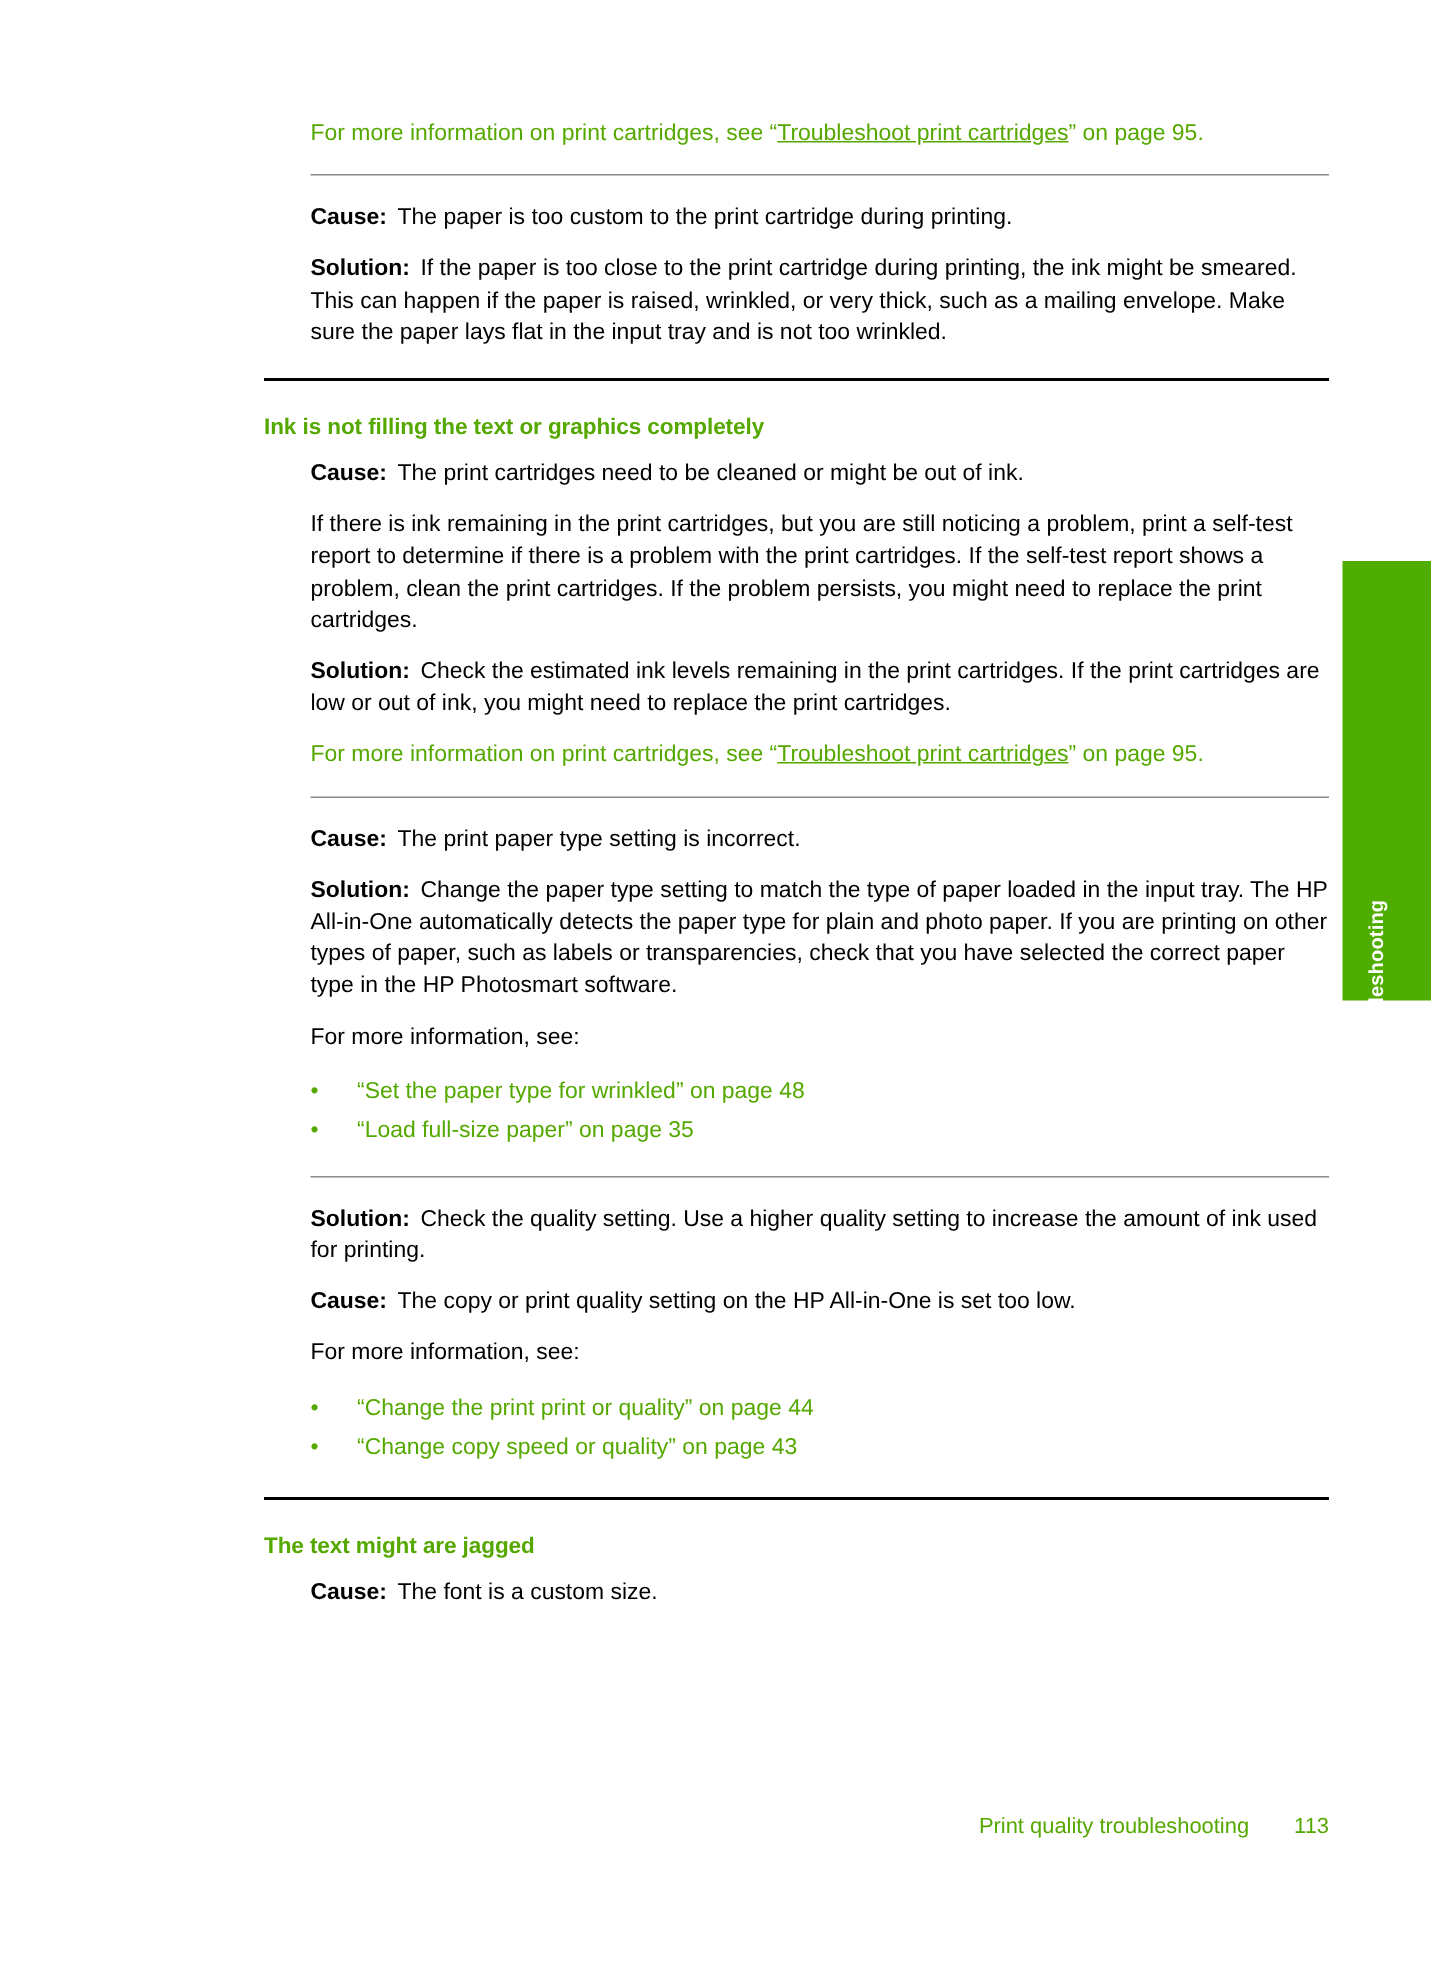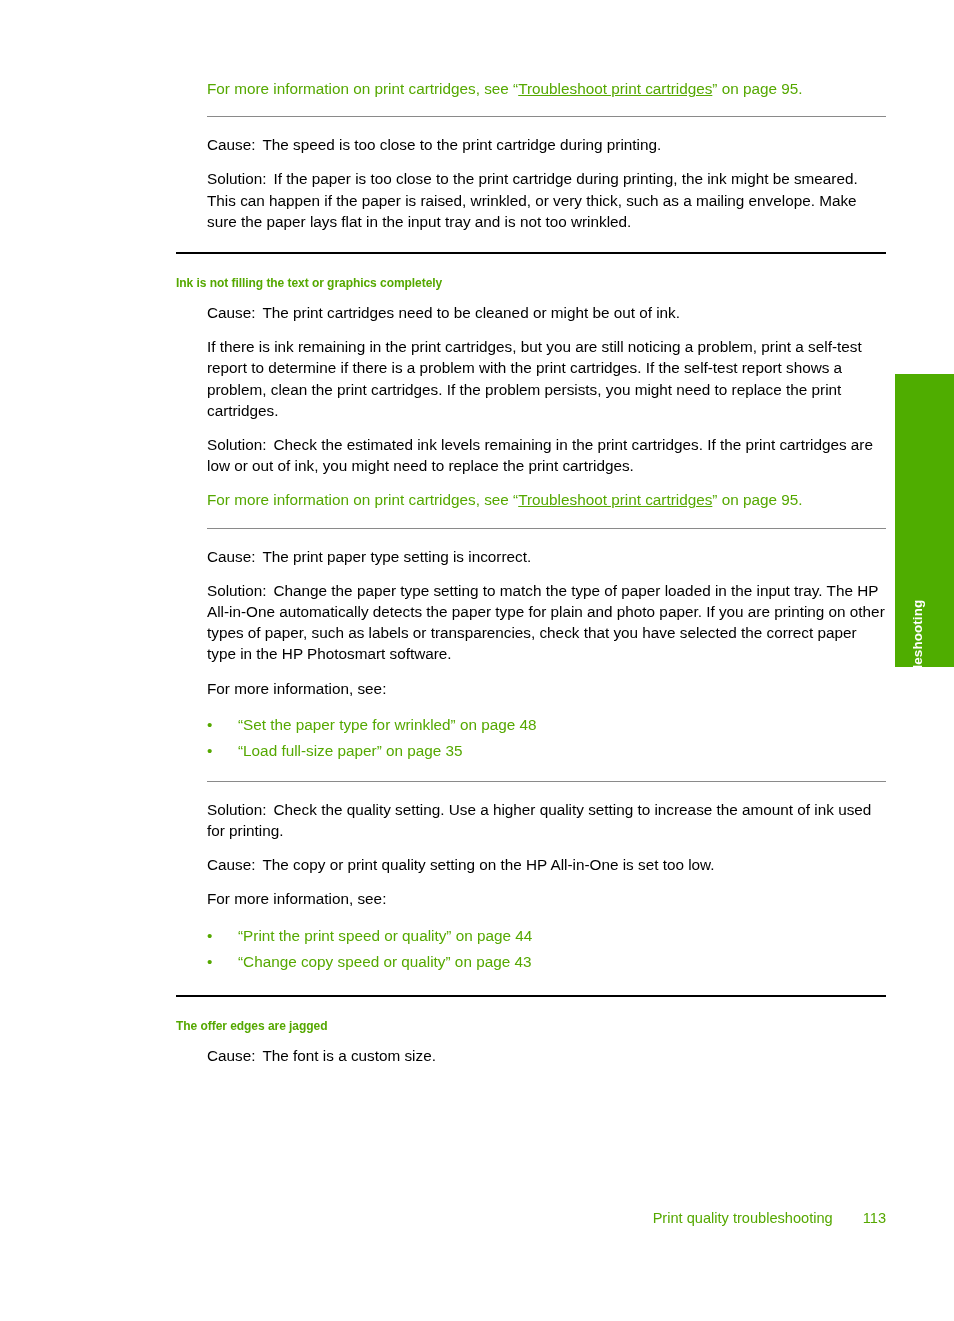--- a/index.html
+++ b/index.html
@@ -28,30 +28,30 @@
   .para {
     font-size: 15.3px;
     line-height: 21.2px;
     margin: 0 0 13px 0;
     color: #000000;
   }
   .indent {
     margin-left: 31px;
   }
   .lead {
-    font-weight: normal;
+    font-weight: bold;
     margin-top: 37px;
   }
   .lead-gap {
     display: inline-block;
     width: 7px;
   }
   
   .section-head {
-    font-size: 12px;
+    font-size: 15px;
     font-weight: bold;
     color: #55a800;
     margin: 12px 0 12px 0;
     letter-spacing: -0.05px;
   }
   
   .xref {
     color: #55a800;
   }
   .xref .lnk {
@@ -138,21 +138,21 @@
 <body>
 
 <div id="page">
 
   <div class="content">
 
     <p class="para indent xref"><span>For more information on print cartridges, see </span><span>“</span><span class="lnk">Troubleshoot print cartridges</span><span>”</span><span> on page 95</span><span>.</span></p>
 
     <hr class="rule-thin">
 
-    <p class="para indent"><span class="lead">Cause:</span><span class="lead-gap"></span><span>The speed is too close to the print cartridge during printing.</span></p>
+    <p class="para indent"><span class="lead">Cause:</span><span class="lead-gap"></span><span>The paper is too custom to the print cartridge during printing.</span></p>
 
     <p class="para indent"><span class="lead">Solution:</span><span class="lead-gap"></span><span>If the paper is too close to the print cartridge during printing, the ink might be smeared. This can happen if the paper is raised, wrinkled, or very thick, such as a mailing envelope. Make sure the paper lays flat in the input tray and is not too wrinkled.</span></p>
 
     <hr class="rule-heavy">
 
     <h2 class="section-head">Ink is not filling the text or graphics completely</h2>
 
     <p class="para indent"><span class="lead">Cause:</span><span class="lead-gap"></span><span>The print cartridges need to be cleaned or might be out of ink.</span></p>
 
     <p class="para indent">If there is ink remaining in the print cartridges, but you are still noticing a problem, print a self-test report to determine if there is a problem with the print cartridges. If the self-test report shows a problem, clean the print cartridges. If the problem persists, you might need to replace the print cartridges.</p>
@@ -176,27 +176,27 @@
 
     <hr class="rule-thin">
 
     <p class="para indent"><span class="lead">Solution:</span><span class="lead-gap"></span><span>Check the quality setting. Use a higher quality setting to increase the amount of ink used for printing.</span></p>
 
     <p class="para indent"><span class="lead">Cause:</span><span class="lead-gap"></span><span>The copy or print quality setting on the HP All-in-One is set too low.</span></p>
 
     <p class="para indent">For more information, see:</p>
 
     <ul class="bullets">
-      <li><span class="dot">•</span><span>“</span><span class="lnk">Print the print speed or quality</span><span>”</span><span> on page 44</span></li>
+      <li><span class="dot">•</span><span>“</span><span class="lnk">Change the print print or quality</span><span>”</span><span> on page 44</span></li>
       <li><span class="dot">•</span><span>“</span><span class="lnk">Change copy speed or quality</span><span>”</span><span> on page 43</span></li>
     </ul>
 
     <hr class="rule-heavy">
 
-    <h2 class="section-head">The offer edges are jagged</h2>
+    <h2 class="section-head">The text might are jagged</h2>
 
     <p class="para indent"><span class="lead">Cause:</span><span class="lead-gap"></span><span>The font is a custom size.</span></p>
 
 
   </div>
 
   <div class="side-tab">
     <span class="side-tab-label">Troubleshooting</span>
   </div>
 

